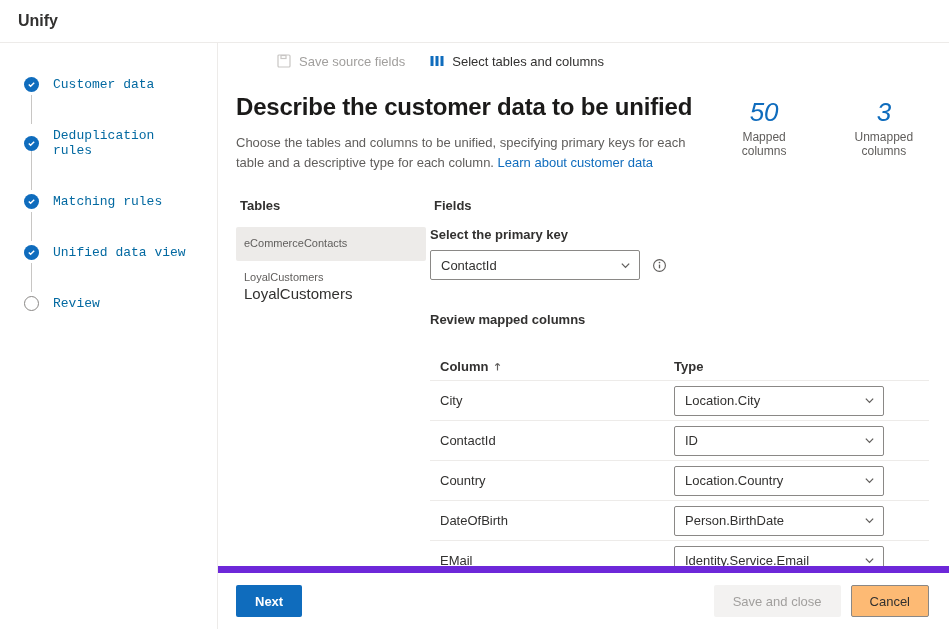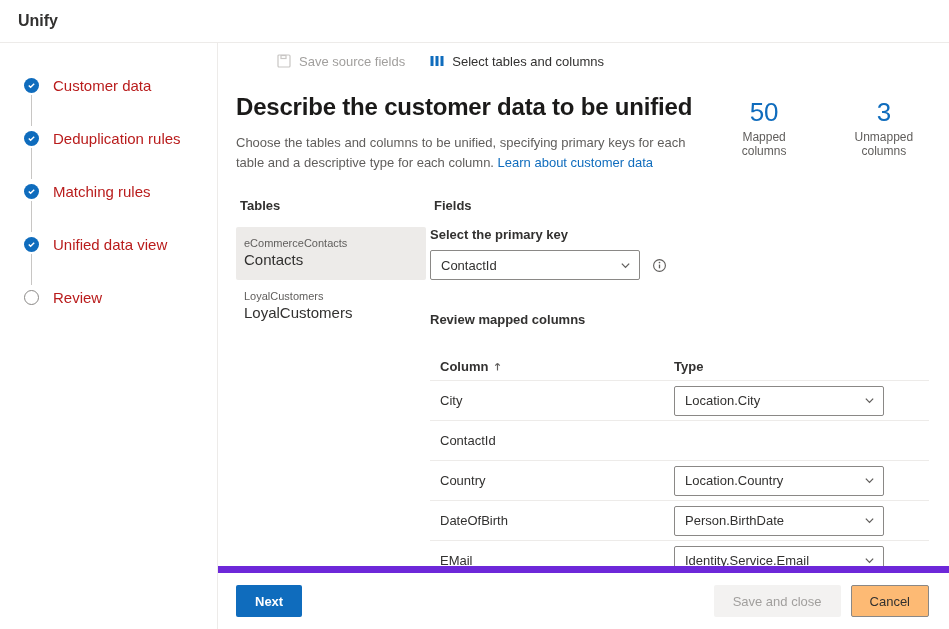--- a/index.html
+++ b/index.html
@@ -62,21 +62,21 @@
     .step-dot.done {
       background: #0f6cbd;
       display: flex;
       align-items: center;
       justify-content: center;
     }
     .step-dot.done svg { width: 9px; height: 9px; fill: #fff; }
     .step-dot.open {
       border: 1.5px solid #8a8886;
     }
-    .step-label { font-size: 15px; color: #b91c1c; }
+    .step-label { font-size: 13px; color: #0369a1; font-family: Liberation Mono, monospace; }
     .main {
       flex: 1;
       display: flex;
       flex-direction: column;
       min-width: 0;
       position: relative;
     }
     .scroll-area {
       flex: 1;
       overflow-y: auto;
@@ -114,21 +114,21 @@
     }
     .page-desc {
       font-size: 13px;
       color: #605e5c;
       line-height: 1.5;
       max-width: 540px;
     }
     .page-desc a { color: #0f6cbd; text-decoration: none; }
     .stats { display: flex; gap: 36px; margin-top: 4px; }
     .stat { text-align: center; }
-    .stat-num { font-size: 26px; font-weight: 400; color: #0f6cbd; }
+    .stat-num { font-size: 26px; font-weight: 400; color: #0f6cbd; font-style: italic; }
     .stat-lbl { font-size: 12px; color: #605e5c; margin-top: 2px; }
     .content-row {
       display: flex;
       gap: 0;
       margin-top: 26px;
     }
     .tables-col {
       width: 190px;
       flex-shrink: 0;
     }
@@ -331,21 +331,20 @@
           </div>
         </div>
       </div>
 
       <div class="content-row">
         <div class="tables-col">
           <div class="col-head">Tables</div>
           <div id="tables-list">
               <div class="table-item selected">
                 <div class="table-src">eCommerceContacts</div>
-                <div class="table-name">Contacts</div>
               </div>
               <div class="table-item">
                 <div class="table-src">LoyalCustomers</div>
                 <div class="table-name">LoyalCustomers</div>
               </div>
             </div>
         </div>
 
         <div class="fields-col">
           <div class="col-head">Fields</div>
@@ -386,20 +385,28 @@
                   <div class="select-box wide">
                     <span>Location.City</span>
                     <svg class="chev" viewBox="0 0 12 12">
                       <path d="M2 4 L6 8 L10 4" stroke="#605e5c" stroke-width="1.4" fill="none"></path>
                     </svg>
                   </div>
                 </div>
               </div>
               <div class="grid-row">
                 <div class="cell-name">ContactId</div>
+                <div class="cell-type">
+                  <div class="select-box wide">
+                    <span>ID</span>
+                    <svg class="chev" viewBox="0 0 12 12">
+                      <path d="M2 4 L6 8 L10 4" stroke="#605e5c" stroke-width="1.4" fill="none"></path>
+                    </svg>
+                  </div>
+                </div>
               </div>
               <div class="grid-row">
                 <div class="cell-name">Country</div>
                 <div class="cell-type">
                   <div class="select-box wide">
                     <span>Location.Country</span>
                     <svg class="chev" viewBox="0 0 12 12">
                       <path d="M2 4 L6 8 L10 4" stroke="#605e5c" stroke-width="1.4" fill="none"></path>
                     </svg>
                   </div>

